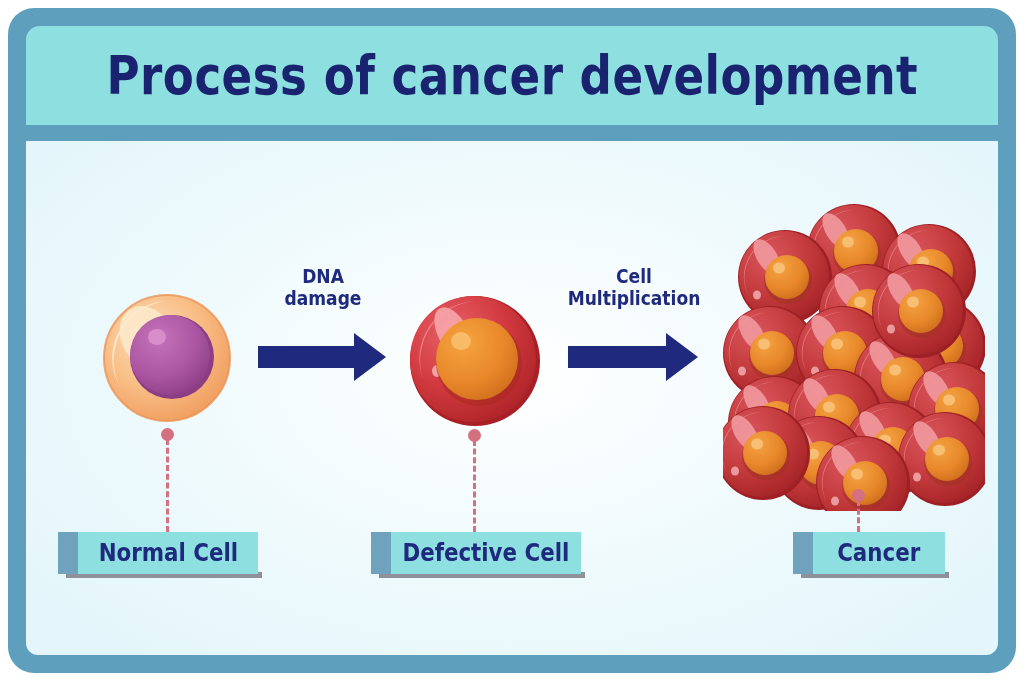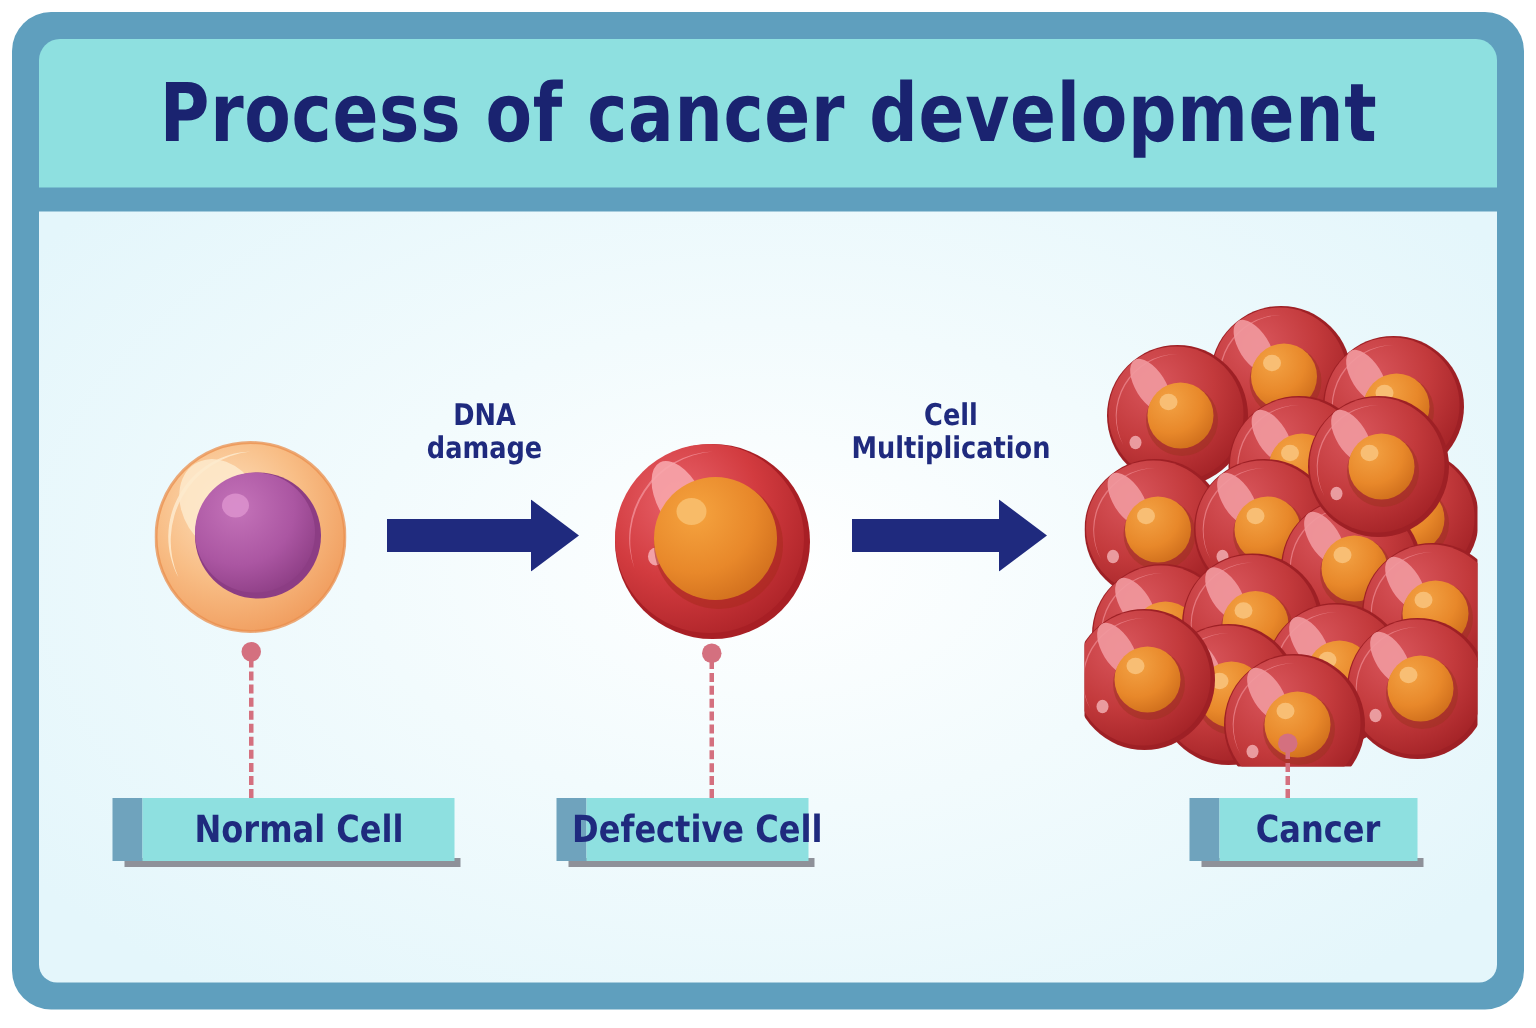--- a/index.html
+++ b/index.html
@@ -163,22 +163,22 @@
   .label-text {
     font-family: "Liberation Sans Narrow", "DejaVu Sans Condensed", "Liberation Sans", sans-serif;
     font-weight: bold;
     font-size: 25px;
     line-height: 1;
     color: #1f2a7e;
     transform: scaleX(0.95);
     white-space: nowrap;
     padding-bottom: 2px;
   }
-  .lbl-1 { left: 49px;  top: 391px; width: 200px; padding-left: 28px; }
-  .lbl-2 { left: 345px; top: 391px; width: 168px; }
+  .lbl-1 { left: 32px;  top: 391px; width: 200px; }
+  .lbl-2 { left: 345px; top: 391px; width: 210px; }
   .lbl-3 { left: 767px; top: 391px; width: 152px; }
 </style>
 </head>
 <body>
 
 <div id="stage">
 
   <div class="frame">
 
     <div class="header-band">

